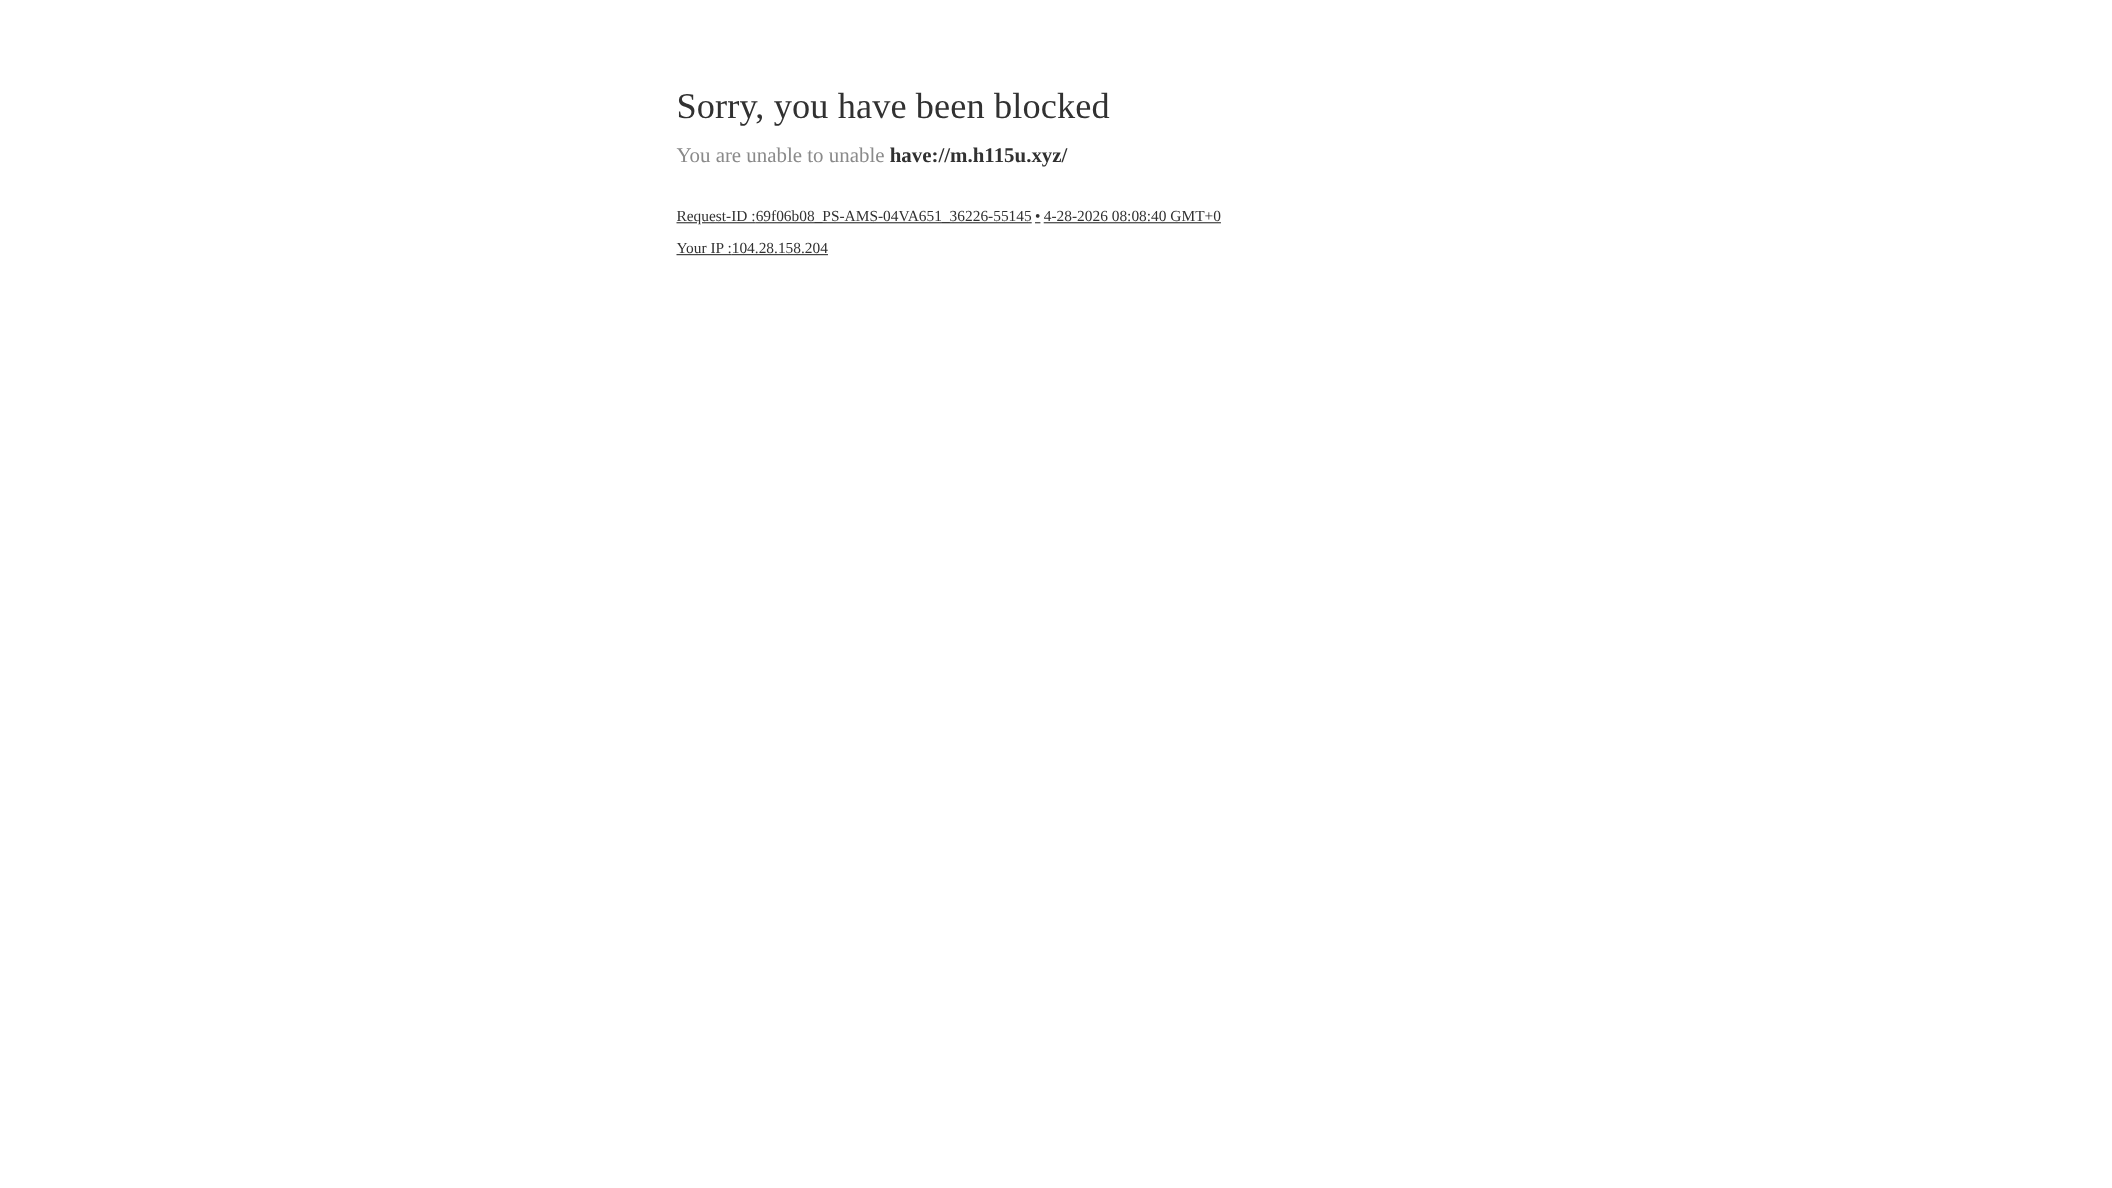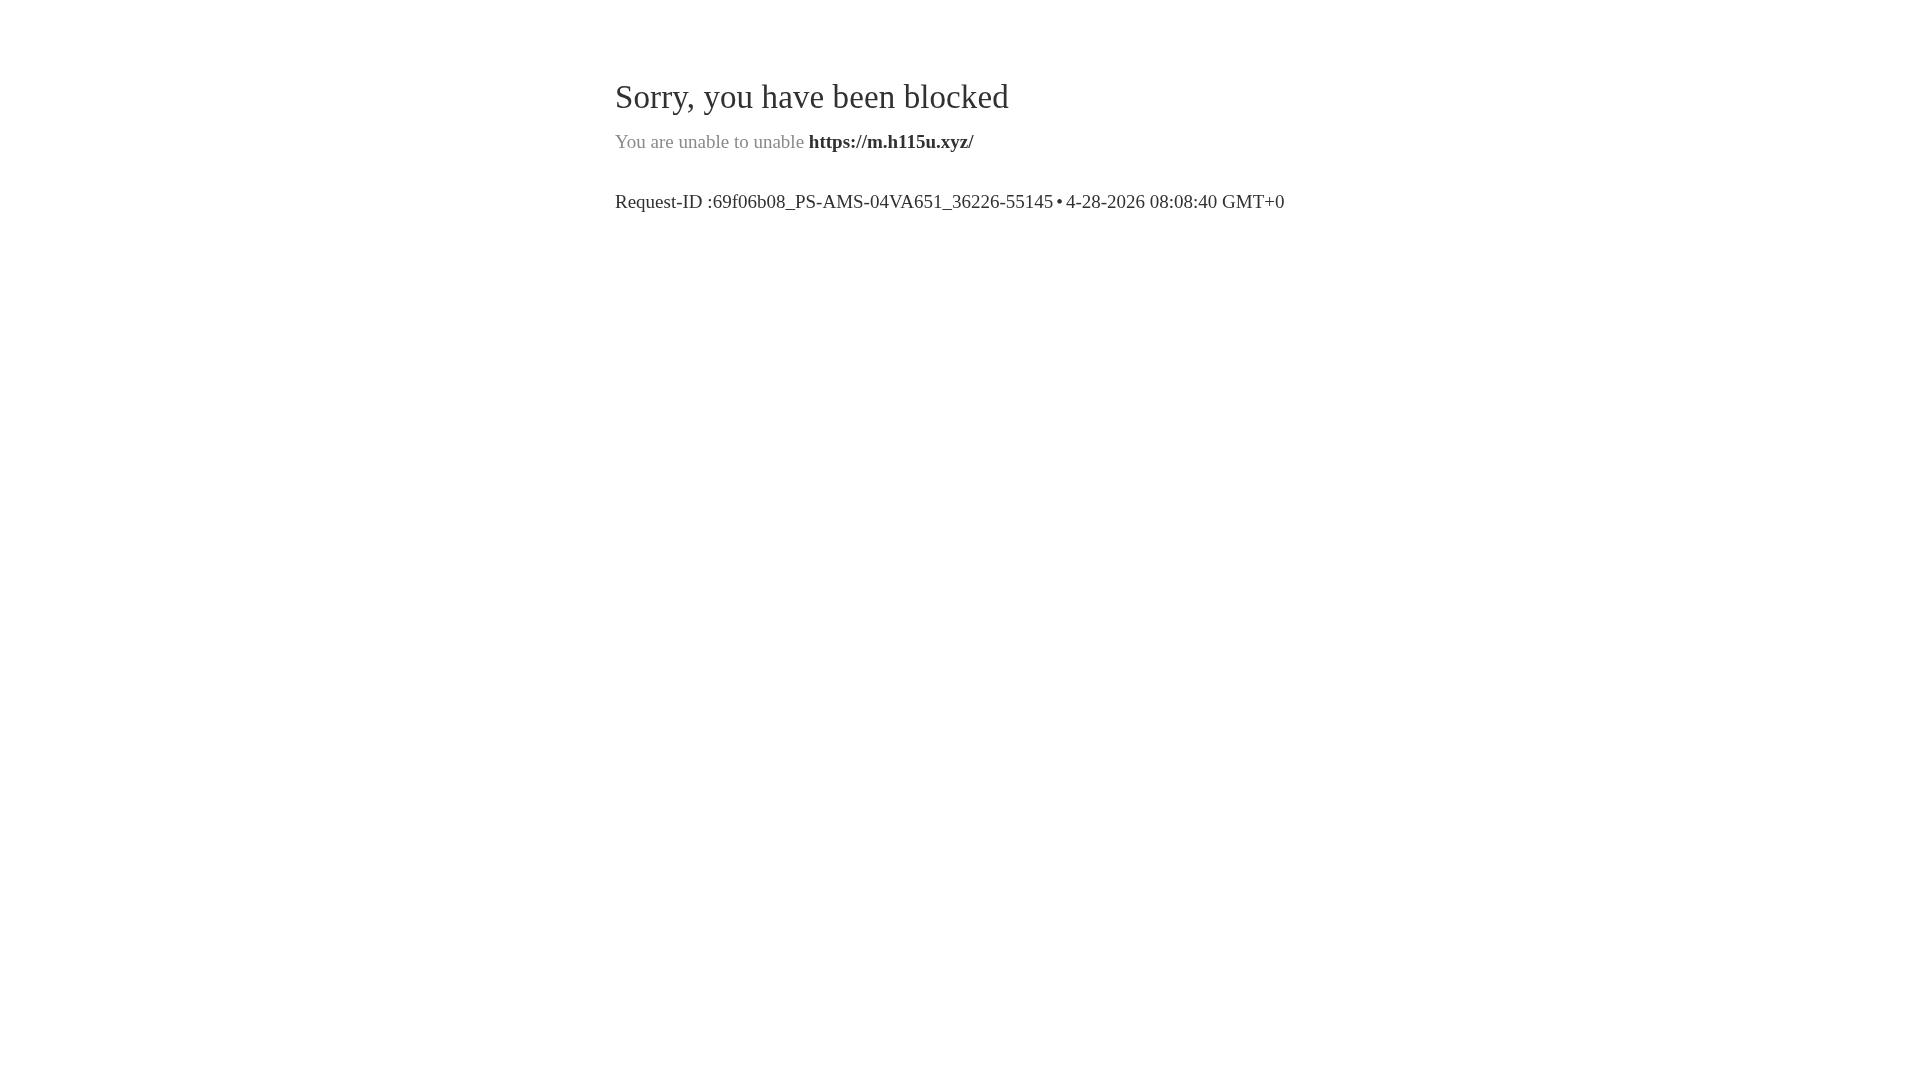--- a/index.html
+++ b/index.html
@@ -40,23 +40,24 @@
     font-size: 19px;
     line-height: 1.3;
     color: #8a8a8a;
     margin: 0 0 34px 0;
   }
   .subline .host {
     color: #313131;
     font-weight: bold;
   }
   .meta {
-    font-size: 19px;
+    font-size: 14px;
     line-height: 1.45;
     color: #313131;
+    text-decoration: underline;
   }
   .meta-row {
     margin: 0 0 8px 0;
     white-space: nowrap;
   }
   .meta-row:last-child {
     margin-bottom: 0;
   }
   .meta-label {
     color: #313131;
@@ -71,23 +72,26 @@
 </head>
 <body>
 
 <div class="page">
   <div class="block-wrap">
 
     <h1 class="headline">Sorry, you have been blocked</h1>
 
     <p class="subline">
       <span>You are unable to unable</span>
-      <span class="host">https://m.h115u.xyz/</span>
+      <span class="host">have://m.h115u.xyz/</span>
     </p>
 
     <div class="meta">
       <p class="meta-row">
         <span class="meta-label">Request-ID :</span><span class="meta-value">69f06b08_PS-AMS-04VA651_36226-55145</span><span class="sep">•</span><span class="meta-value">4-28-2026 08:08:40 GMT+0</span>
+      </p>
+      <p class="meta-row">
+        <span class="meta-label">Your IP :</span><span class="meta-value">104.28.158.204</span>
       </p>
     </div>
 
   </div>
 </div>
 
 </body></html>

